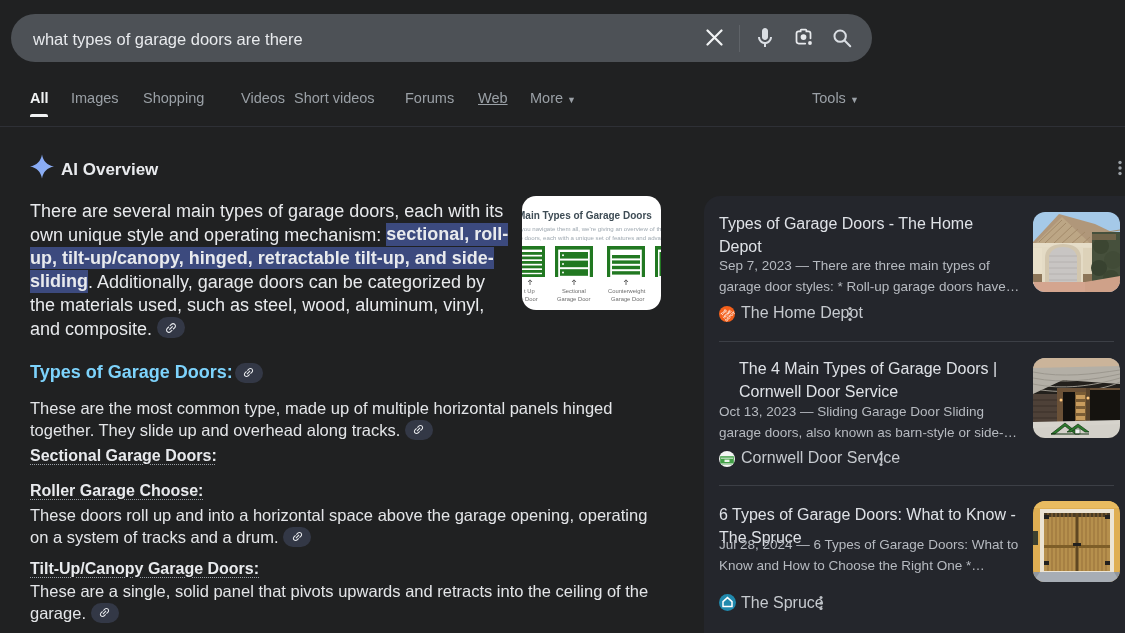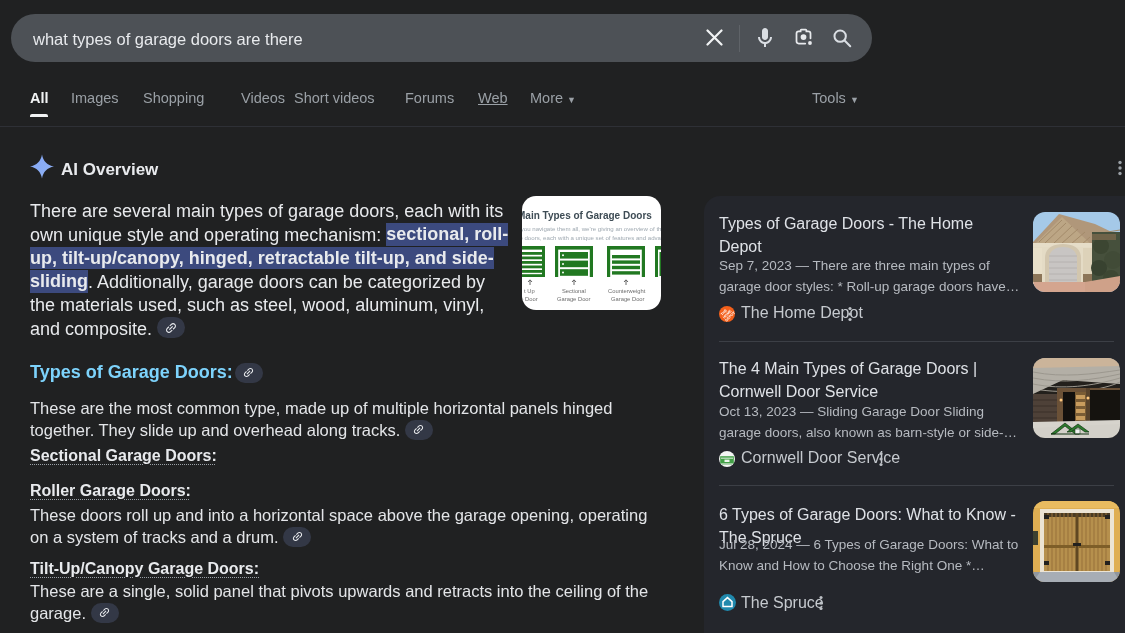--- a/index.html
+++ b/index.html
@@ -170,21 +170,21 @@
 <div class="abs sect" style="top:395px;">
   <div style="margin-top:2px;">These are the most common type, made up of multiple horizontal panels hinged<br>together. They slide up and overhead along tracks. <span class="chip" style="width:28px; height:20px; vertical-align:-4px; top:-4px;">
         <svg width="13" height="13" viewBox="0 0 24 24" style="transform:rotate(-45deg);" fill="#e8eaed">
           <path d="M3.9 12c0-1.71 1.39-3.1 3.1-3.1h4V7H7c-2.76 0-5 2.24-5 5s2.24 5 5 5h4v-1.9H7c-1.71 0-3.1-1.39-3.1-3.1zM8 13h8v-2H8v2zm9-6h-4v1.9h4c1.71 0 3.1 1.39 3.1 3.1s-1.39 3.1-3.1 3.1h-4V17h4c2.76 0 5-2.24 5-5s-2.24-5-5-5z"></path>
         </svg>
       </span></div>
   <div><span class="h3">Sectional Garage Doors:</span></div>
 </div>
 
 <div class="abs sect" style="top:479px;">
-  <div><span class="h3">Roller Garage Doors:</span></div>
+  <div><span class="h3">Roller Garage Choose:</span></div>
   <div style="margin-top:2px;">These doors roll up and into a horizontal space above the garage opening, operating<br>on a system of tracks and a drum. <span class="chip" style="width:28px; height:20px; vertical-align:-4px; top:-4px;">
         <svg width="13" height="13" viewBox="0 0 24 24" style="transform:rotate(-45deg);" fill="#e8eaed">
           <path d="M3.9 12c0-1.71 1.39-3.1 3.1-3.1h4V7H7c-2.76 0-5 2.24-5 5s2.24 5 5 5h4v-1.9H7c-1.71 0-3.1-1.39-3.1-3.1zM8 13h8v-2H8v2zm9-6h-4v1.9h4c1.71 0 3.1 1.39 3.1 3.1s-1.39 3.1-3.1 3.1h-4V17h4c2.76 0 5-2.24 5-5s-2.24-5-5-5z"></path>
         </svg>
       </span></div>
 </div>
 
 <div class="abs sect" style="top:557px;">
   <div><span class="h3">Tilt-Up/Canopy Garage Doors:</span></div>
   <div style="margin-top:0;">These are a single, solid panel that pivots upwards and retracts into the ceiling of the<br>garage. <span class="chip" style="width:28px; height:20px; vertical-align:-4px; top:-4px;">
@@ -237,21 +237,21 @@
       <circle cx="80" cy="48" r="9" fill="#414b37"></circle>
       <circle cx="66" cy="56" r="8" fill="#384230"></circle>
       <circle cx="78" cy="66" r="8" fill="#3d4733"></circle>
       <rect x="59" y="22" width="24" height="6" fill="#6f6349"></rect>
       <rect x="0" y="70" width="87" height="10" fill="#d4a58f"></rect>
       <polygon points="52,70 87,64 87,80 52,80" fill="#cfa189"></polygon>
     </svg>
   </div>
   <div class="rdiv" style="top:145px;"></div>
 
-  <div class="rtitle" style="top:161px;">The 4 Main Types of Garage Doors |<br>Cornwell Door Service</div>
+  <div class="rtitle" style="top:161px;margin-left:20px;">The 4 Main Types of Garage Doors |<br>Cornwell Door Service</div>
   <div class="rsnip" style="top:206px;">Oct 13, 2023 — Sliding Garage Door Sliding<br>garage doors, also known as barn-style or side-…</div>
   <svg class="abs" style="left:15px; top:255px;" width="16" height="16" viewBox="0 0 16 16">
     <circle cx="8" cy="8" r="8" fill="#f4f6f4"></circle>
     <rect x="1.2" y="5.2" width="13.6" height="7.3" fill="#43a047"></rect>
     <rect x="2" y="6.6" width="12" height="1.2" fill="#e8f5e9" opacity="0.8"></rect>
     <rect x="5.5" y="8.6" width="5" height="2.4" fill="#eef7ee"></rect>
     <rect x="3" y="12.8" width="10" height="1" fill="#9fc9a0"></rect>
   </svg>
   <div class="rsrc" style="top:253px;">Cornwell Door Service</div>
   <svg class="vdots" style="left:169px; top:255px;" viewBox="0 0 16 16" fill="#bdc1c6">

